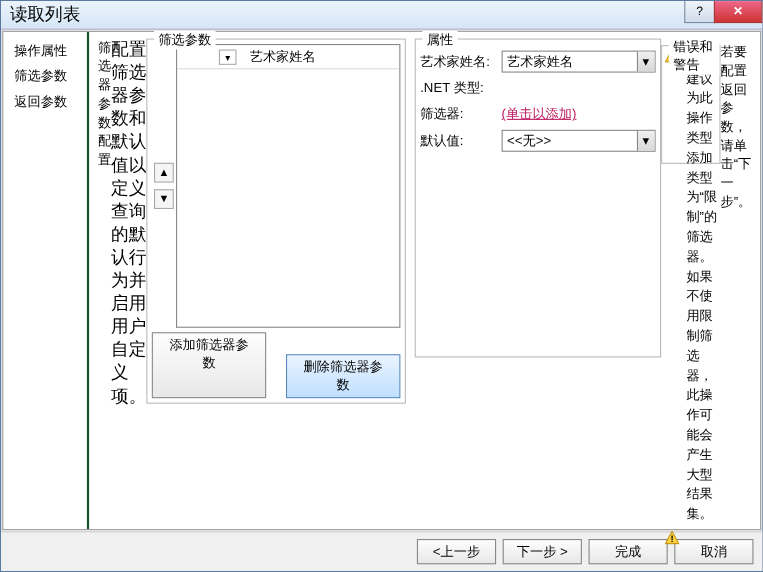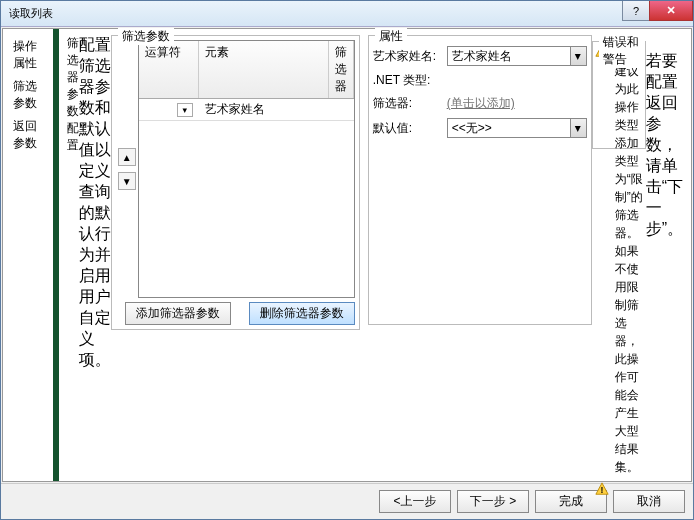--- a/index.html
+++ b/index.html
@@ -1,24 +1,24 @@
 <!DOCTYPE html>
 <html><head>
 <meta charset="utf-8">
 <style>
 * { box-sizing: border-box; margin: 0; padding: 0; }
 body { font-family: "Microsoft YaHei", "SimSun", Tahoma, sans-serif; font-size: 12px; background: #fff; color: #000; }
 .window { width: 694px; height: 520px; border: 1px solid #5a7aa0; display: flex; flex-direction: column; background: #f0f0f0; }
 .titlebar { height: 26px; background: linear-gradient(#eaf3fb, #d5e6f5); display: flex; align-items: center; padding-left: 8px; border-bottom: 1px solid #aac; position: relative; }
-.titlebar-text { font-size: 11px; color: #000; }
+.titlebar-text { font-size: 16px; color: #000; }
 .titlebar-btns { position: absolute; right: 0; top: 0; display: flex; }
 .tb-btn { width: 28px; height: 20px; border: 1px solid #7a8aa0; border-top: none; background: linear-gradient(#f0f4fa,#d0dcea); display: flex; align-items: center; justify-content: center; font-size: 11px; margin-left: -1px; }
 .tb-close { width: 44px; background: linear-gradient(#e68, #c33); color: #fff; border-color: #a33; font-weight: bold; }
 .content { flex: 1; display: flex; background: #fff; border: 1px solid #999; margin: 1px; }
-.sidebar { width: 120px; border-right: 6px solid #14532d; padding: 6px 0; }
+.sidebar { width: 120px; border-right: 2px solid #14532d; padding: 6px 0; }
 .sidebar-item { padding: 3px 10px; cursor: pointer; }
 .main { flex: 1; display: flex; flex-direction: row; padding: 6px 8px 4px 8px; }
 .sec-title { font-size: 12px; margin-bottom: 2px; }
 .sec-desc { font-size: 16px; margin-bottom: 4px; }
 .mid-row { display: flex; gap: 8px; }
 .filter-col { flex: 1; display: flex; flex-direction: column; }
 .fieldset { border: 1px solid #bbb; padding: 4px; position: relative; }
 .fieldset > .legend { position: absolute; top: -8px; left: 6px; background: #fff; padding: 0 4px; font-size: 12px; }
 .grid-wrap { display: flex; }
 .arrows { width: 22px; display: flex; flex-direction: column; align-items: center; justify-content: center; gap: 6px; }
@@ -29,37 +29,37 @@
 .gh-op { width: 60px; }
 .gh-el { width: 130px; }
 .gh-fl { flex: 1; }
 .grid-row { display: flex; border-bottom: 1px solid #ddd; align-items: center; }
 .gr-cell { padding: 2px 6px; font-size: 12px; }
 .gr-op { width: 60px; display: flex; justify-content: flex-end; }
 .gr-el { width: 130px; }
 .gr-expand { width: 16px; height: 14px; border: 1px solid #aaa; background: #fff; font-size: 9px; display: flex; align-items: center; justify-content: center; }
 .grid-btns { display: flex; justify-content: flex-end; gap: 18px; margin-top: 4px; }
 .btn { border: 1px solid #888; background: linear-gradient(#fdfdfd,#e8e8e8); padding: 2px 10px; font-size: 12px; cursor: pointer; min-width: 90px; text-align: center; }
-.btn.highlight { background: linear-gradient(#eaf4ff,#bfe0ff); border-color: #5a8ac0; }
+.btn.highlight { background: linear-gradient(#eaf4ff,#bfe0ff); border-color: #5a8ac0; margin-top: 20px; }
 .props-col { width: 224px; }
 .props-body { padding-top: 6px; }
 .prop-row { display: flex; align-items: center; margin-bottom: 6px; }
 .prop-label { width: 74px; font-size: 12px; }
 .prop-val { flex: 1; font-size: 12px; }
-.prop-link { color: #737373; text-decoration: underline; cursor: pointer; }
+.prop-link { color: #be185d; text-decoration: underline; cursor: pointer; }
 .combo { display: flex; border: 1px solid #888; background: #fff; height: 20px; align-items: center; }
 .combo span { flex: 1; padding: 0 4px; font-size: 12px; }
 .combo .cb-btn { width: 16px; height: 100%; border-left: 1px solid #888; background: linear-gradient(#f0f0f0,#d8d8d8); display: flex; align-items: center; justify-content: center; font-size: 9px; }
 .errors { margin-top: 6px; }
 .err-body { border: 1px solid #bbb; padding: 2px; height: 108px; position: relative; }
 .err-body .legend { position: absolute; top: -8px; left: 6px; background: #fff; padding: 0 4px; }
 .err-line { display: flex; align-items: flex-start; gap: 6px; margin-bottom: 6px; font-size: 12px; line-height: 1.5; }
 .warn-icon { width: 14px; height: 14px; flex-shrink: 0; }
 .warn-icon svg { width: 14px; height: 14px; }
-.footer-note { font-size: 16px; margin-top: 16px; }
+.footer-note { font-size: 12px; margin-top: 4px; }
 .dlg-buttons { display: flex; justify-content: flex-end; gap: 6px; padding: 6px 8px; background: #f0f0f0; border-top: 1px solid #ccc; }
 .dlg-buttons .btn { min-width: 72px; }
 </style>
 </head>
 <body>
 
 <div class="window">
   <div class="titlebar">
     <span class="titlebar-text">读取列表</span>
     <div class="titlebar-btns">
@@ -88,25 +88,20 @@
             <div class="grid-wrap">
               <div class="arrows">
                 <div class="arrow-btn">
                     <span>▲</span>
                   </div>
                 <div class="arrow-btn">
                     <span>▼</span>
                   </div>
               </div>
               <div class="grid">
-                <div class="grid-head">
-                  <div class="gh-cell gh-op">运算符</div>
-                  <div class="gh-cell gh-el">元素</div>
-                  <div class="gh-cell gh-fl">筛选器</div>
-                </div>
                 <div class="grid-row">
                   <div class="gr-cell gr-op">
                     <div class="gr-expand">
                         <span>▾</span>
                       </div>
                   </div>
                   <div class="gr-cell gr-el">艺术家姓名</div>
                   <div class="gr-cell"></div>
                 </div>
               </div>

